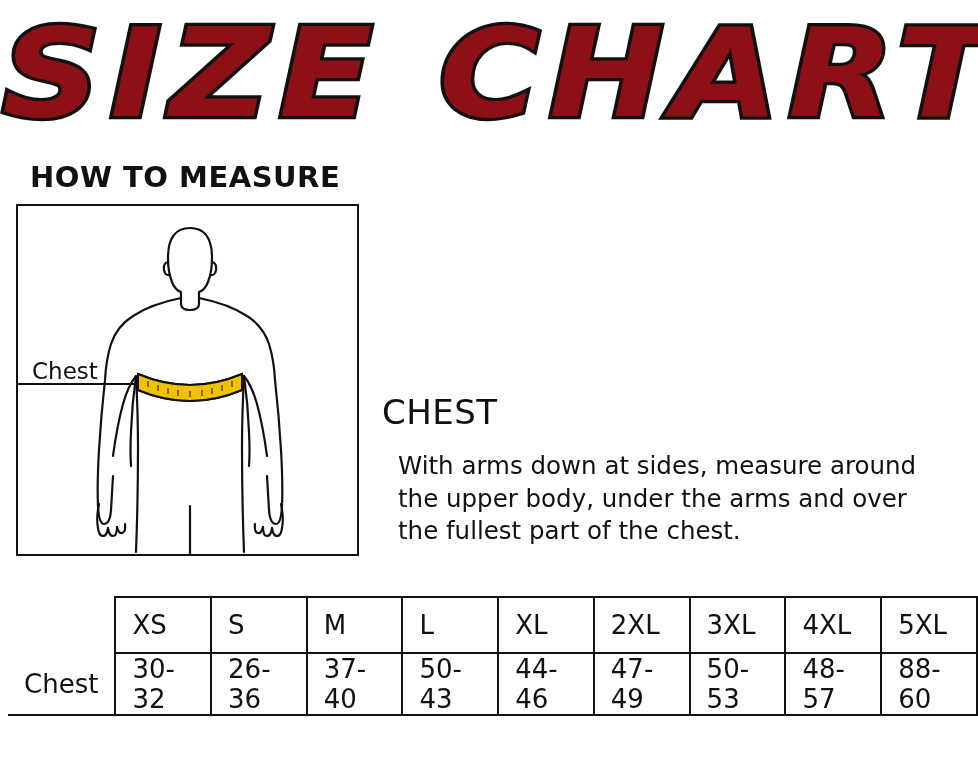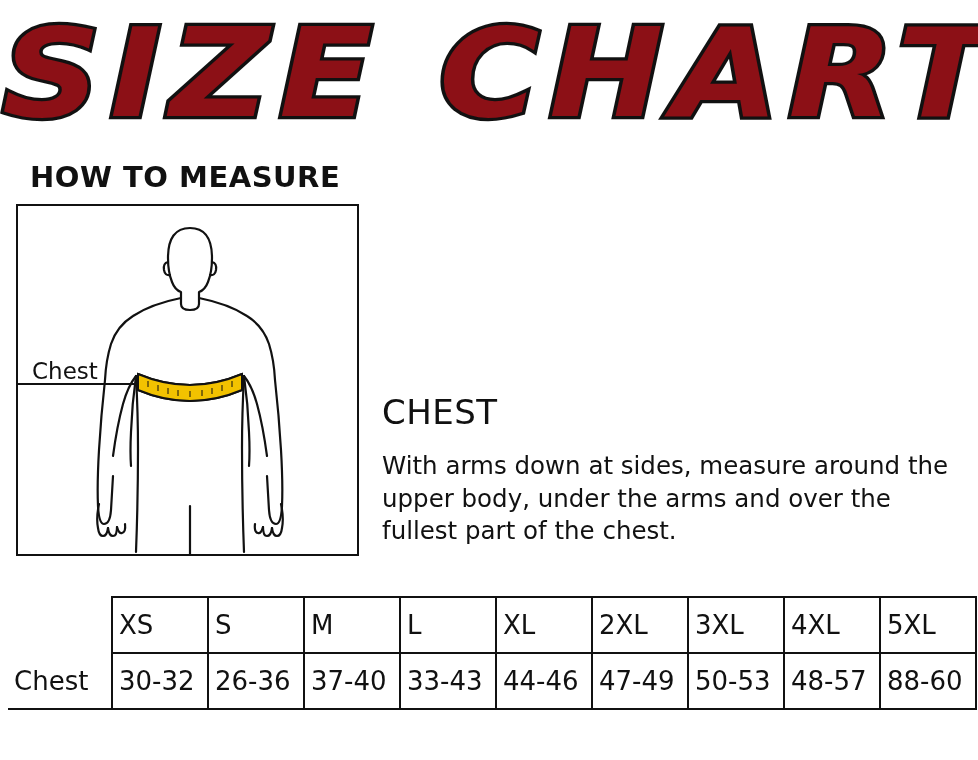--- a/index.html
+++ b/index.html
@@ -89,37 +89,37 @@
     font-size: 34px;
     letter-spacing: 0.5px;
     color: #111111;
     margin: 0 0 18px 0;
   }
   .desc-body {
     font-family: "DejaVu Sans", sans-serif;
     font-size: 24.5px;
     line-height: 1.33;
     color: #111111;
-    margin: 0;
+    margin: 16px;
   }
 
   
   .size-table {
     position: absolute;
     left: 8px;
     top: 596px;
     border-collapse: collapse;
     font-family: "DejaVu Sans", sans-serif;
     font-size: 26px;
     color: #111111;
   }
   .size-table td {
     border: 2px solid #111111;
     height: 56px;
-    padding: 0 6px;
+    padding: 0 16px;
     text-align: left;
     vertical-align: middle;
     box-sizing: border-box;
   }
   .size-table .rowhead {
     border-left: none;
     border-top: none;
     border-bottom: 2px solid #111111;
     width: 104px;
     text-align: left;
@@ -213,21 +213,21 @@
       <td class="sizecell">2XL</td>
       <td class="sizecell">3XL</td>
       <td class="sizecell">4XL</td>
       <td class="sizecell">5XL</td>
     </tr>
     <tr>
       <td class="rowhead">Chest</td>
       <td class="sizecell">30-32</td>
       <td class="sizecell">26-36</td>
       <td class="sizecell">37-40</td>
-      <td class="sizecell">33-43</td>
+      <td class="sizecell">50-43</td>
       <td class="sizecell">44-46</td>
       <td class="sizecell">47-49</td>
       <td class="sizecell">50-53</td>
       <td class="sizecell">48-57</td>
       <td class="sizecell">88-60</td>
     </tr>
   </tbody>
 </table>
 
 </body></html>

